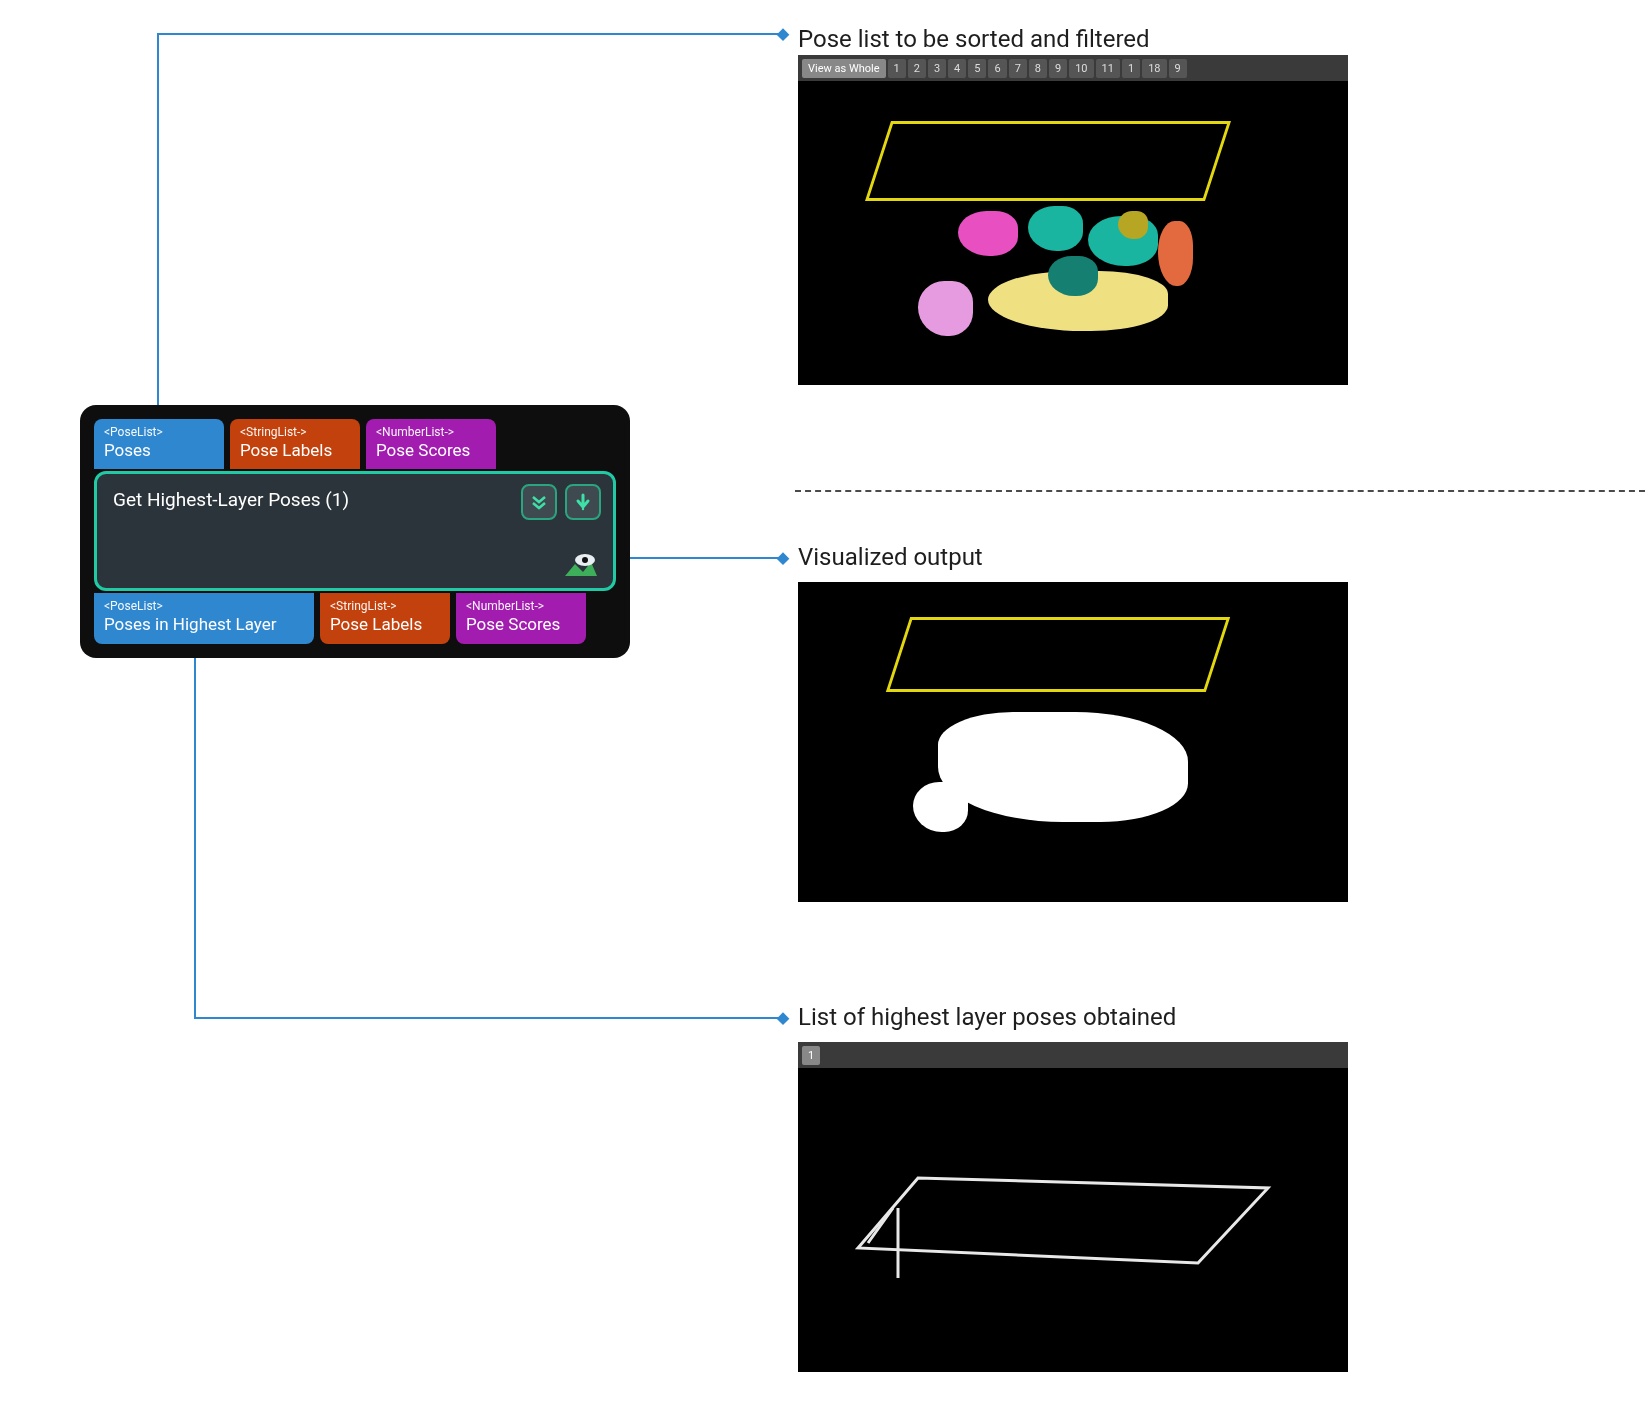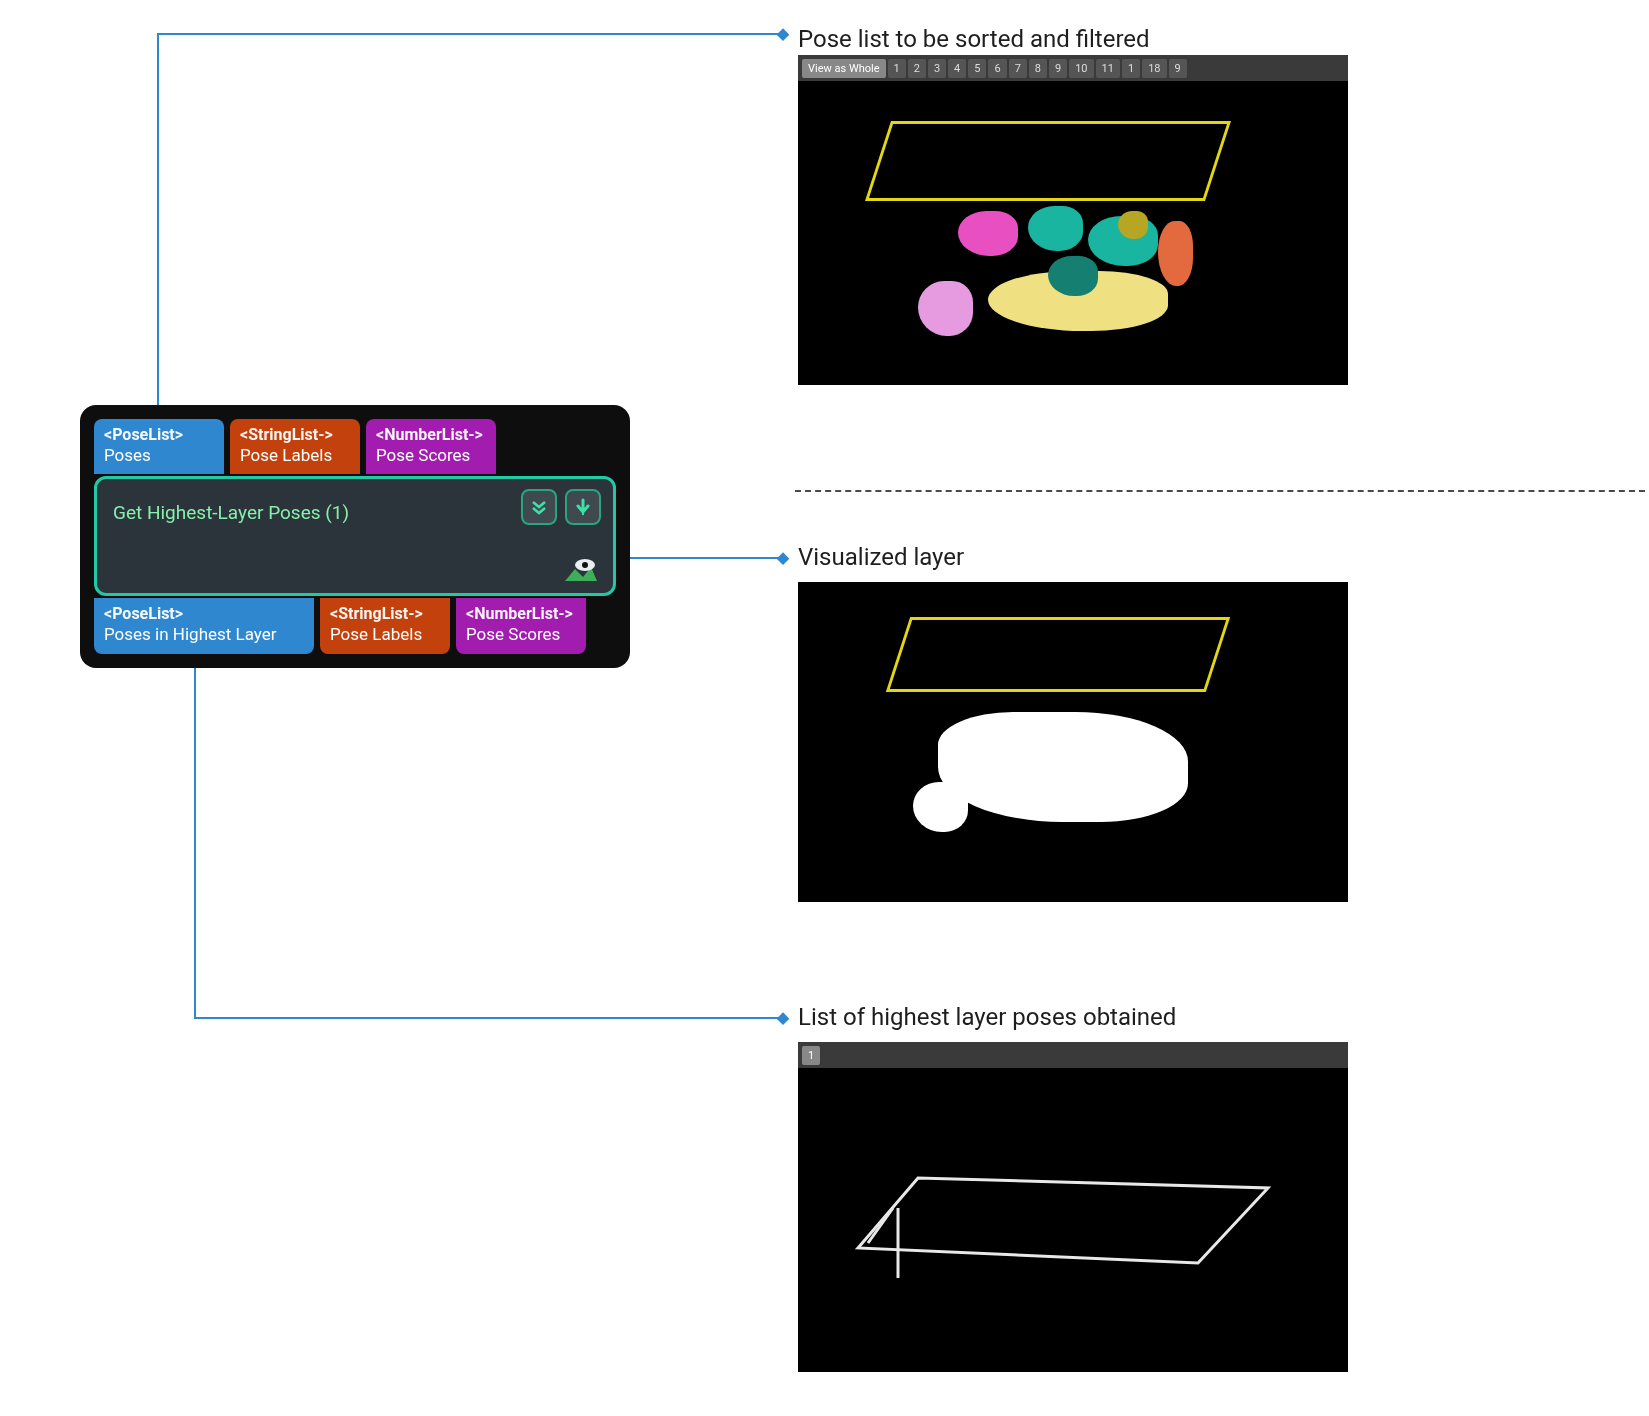--- a/index.html
+++ b/index.html
@@ -25,39 +25,38 @@
   .port {
     border-radius: 8px;
     padding: 6px 10px 8px 10px;
     font-size: 17px;
     line-height: 1.25;
     color: #fff;
     min-width: 130px;
   }
   .port.in { border-bottom-left-radius: 0; border-bottom-right-radius: 0; }
   .port.out { border-top-left-radius: 0; border-top-right-radius: 0; }
-  .port .ptype { display: block; font-size: 16px; opacity: .95; font-weight: bold; }
+  .port .ptype { display: block; font-size: 12px; opacity: .95; }
   .port .pname { display: block; font-size: 17px; }
   .posecol  { background: #2f87d0; }
   .strcol   { background: #c2410c; }
   .numcol   { background: #a21caf; }
 
   .node-body {
     border: 3px solid #21c9a5;
     border-radius: 12px;
     background: #2b343a;
     min-height: 120px;
     position: relative;
     padding: 14px 16px;
     margin: 2px 0;
   }
   .node-title {
-    color: #86efac;
+    color: #ffffff;
     font-size: 19px;
-    margin-top: 8px;
   }
   .body-icons {
     position: absolute;
     right: 12px; top: 10px;
     display: flex; gap: 8px;
   }
   .sq-btn {
     width: 36px; height: 36px;
     border-radius: 8px;
     background: #3e4a50;
@@ -230,21 +229,21 @@
       <div class="blob" style="left:230px; top:125px; width:55px; height:45px; background:#19b5a0;"></div>
       <div class="blob" style="left:290px; top:135px; width:70px; height:50px; background:#19b5a0;"></div>
       <div class="blob" style="left:360px; top:140px; width:35px; height:65px; background:#e36a3e;"></div>
       <div class="blob" style="left:320px; top:130px; width:30px; height:28px; background:#b7a524;"></div>
       <div class="blob" style="left:120px; top:200px; width:55px; height:55px; background:#e69ae0;"></div>
       <div class="blob" style="left:190px; top:190px; width:180px; height:60px; background:#efe182;"></div>
       <div class="blob" style="left:250px; top:175px; width:50px; height:40px; background:#157f72;"></div>
     </div>
   </div>
 
-  <div class="callout-label" style="left:798px; top:543px;">Visualized layer</div>
+  <div class="callout-label" style="left:798px; top:543px;">Visualized output</div>
   <div class="viewer nohdr" style="left:798px; top:582px; height:320px;">
     <div class="viewer-canvas">
       <div class="wirebox" style="left:100px; top:35px; width:320px; height:75px;"></div>
       <div class="blob" style="left:140px; top:130px; width:250px; height:110px; background:#fff; border-radius:30% 45% 35% 50%;"></div>
       <div class="blob" style="left:115px; top:200px; width:55px; height:50px; background:#fff;"></div>
     </div>
   </div>
 
   <div class="callout-label" style="left:798px; top:1003px;">List of highest layer poses obtained</div>
   <div class="viewer" style="left:798px; top:1042px;">

